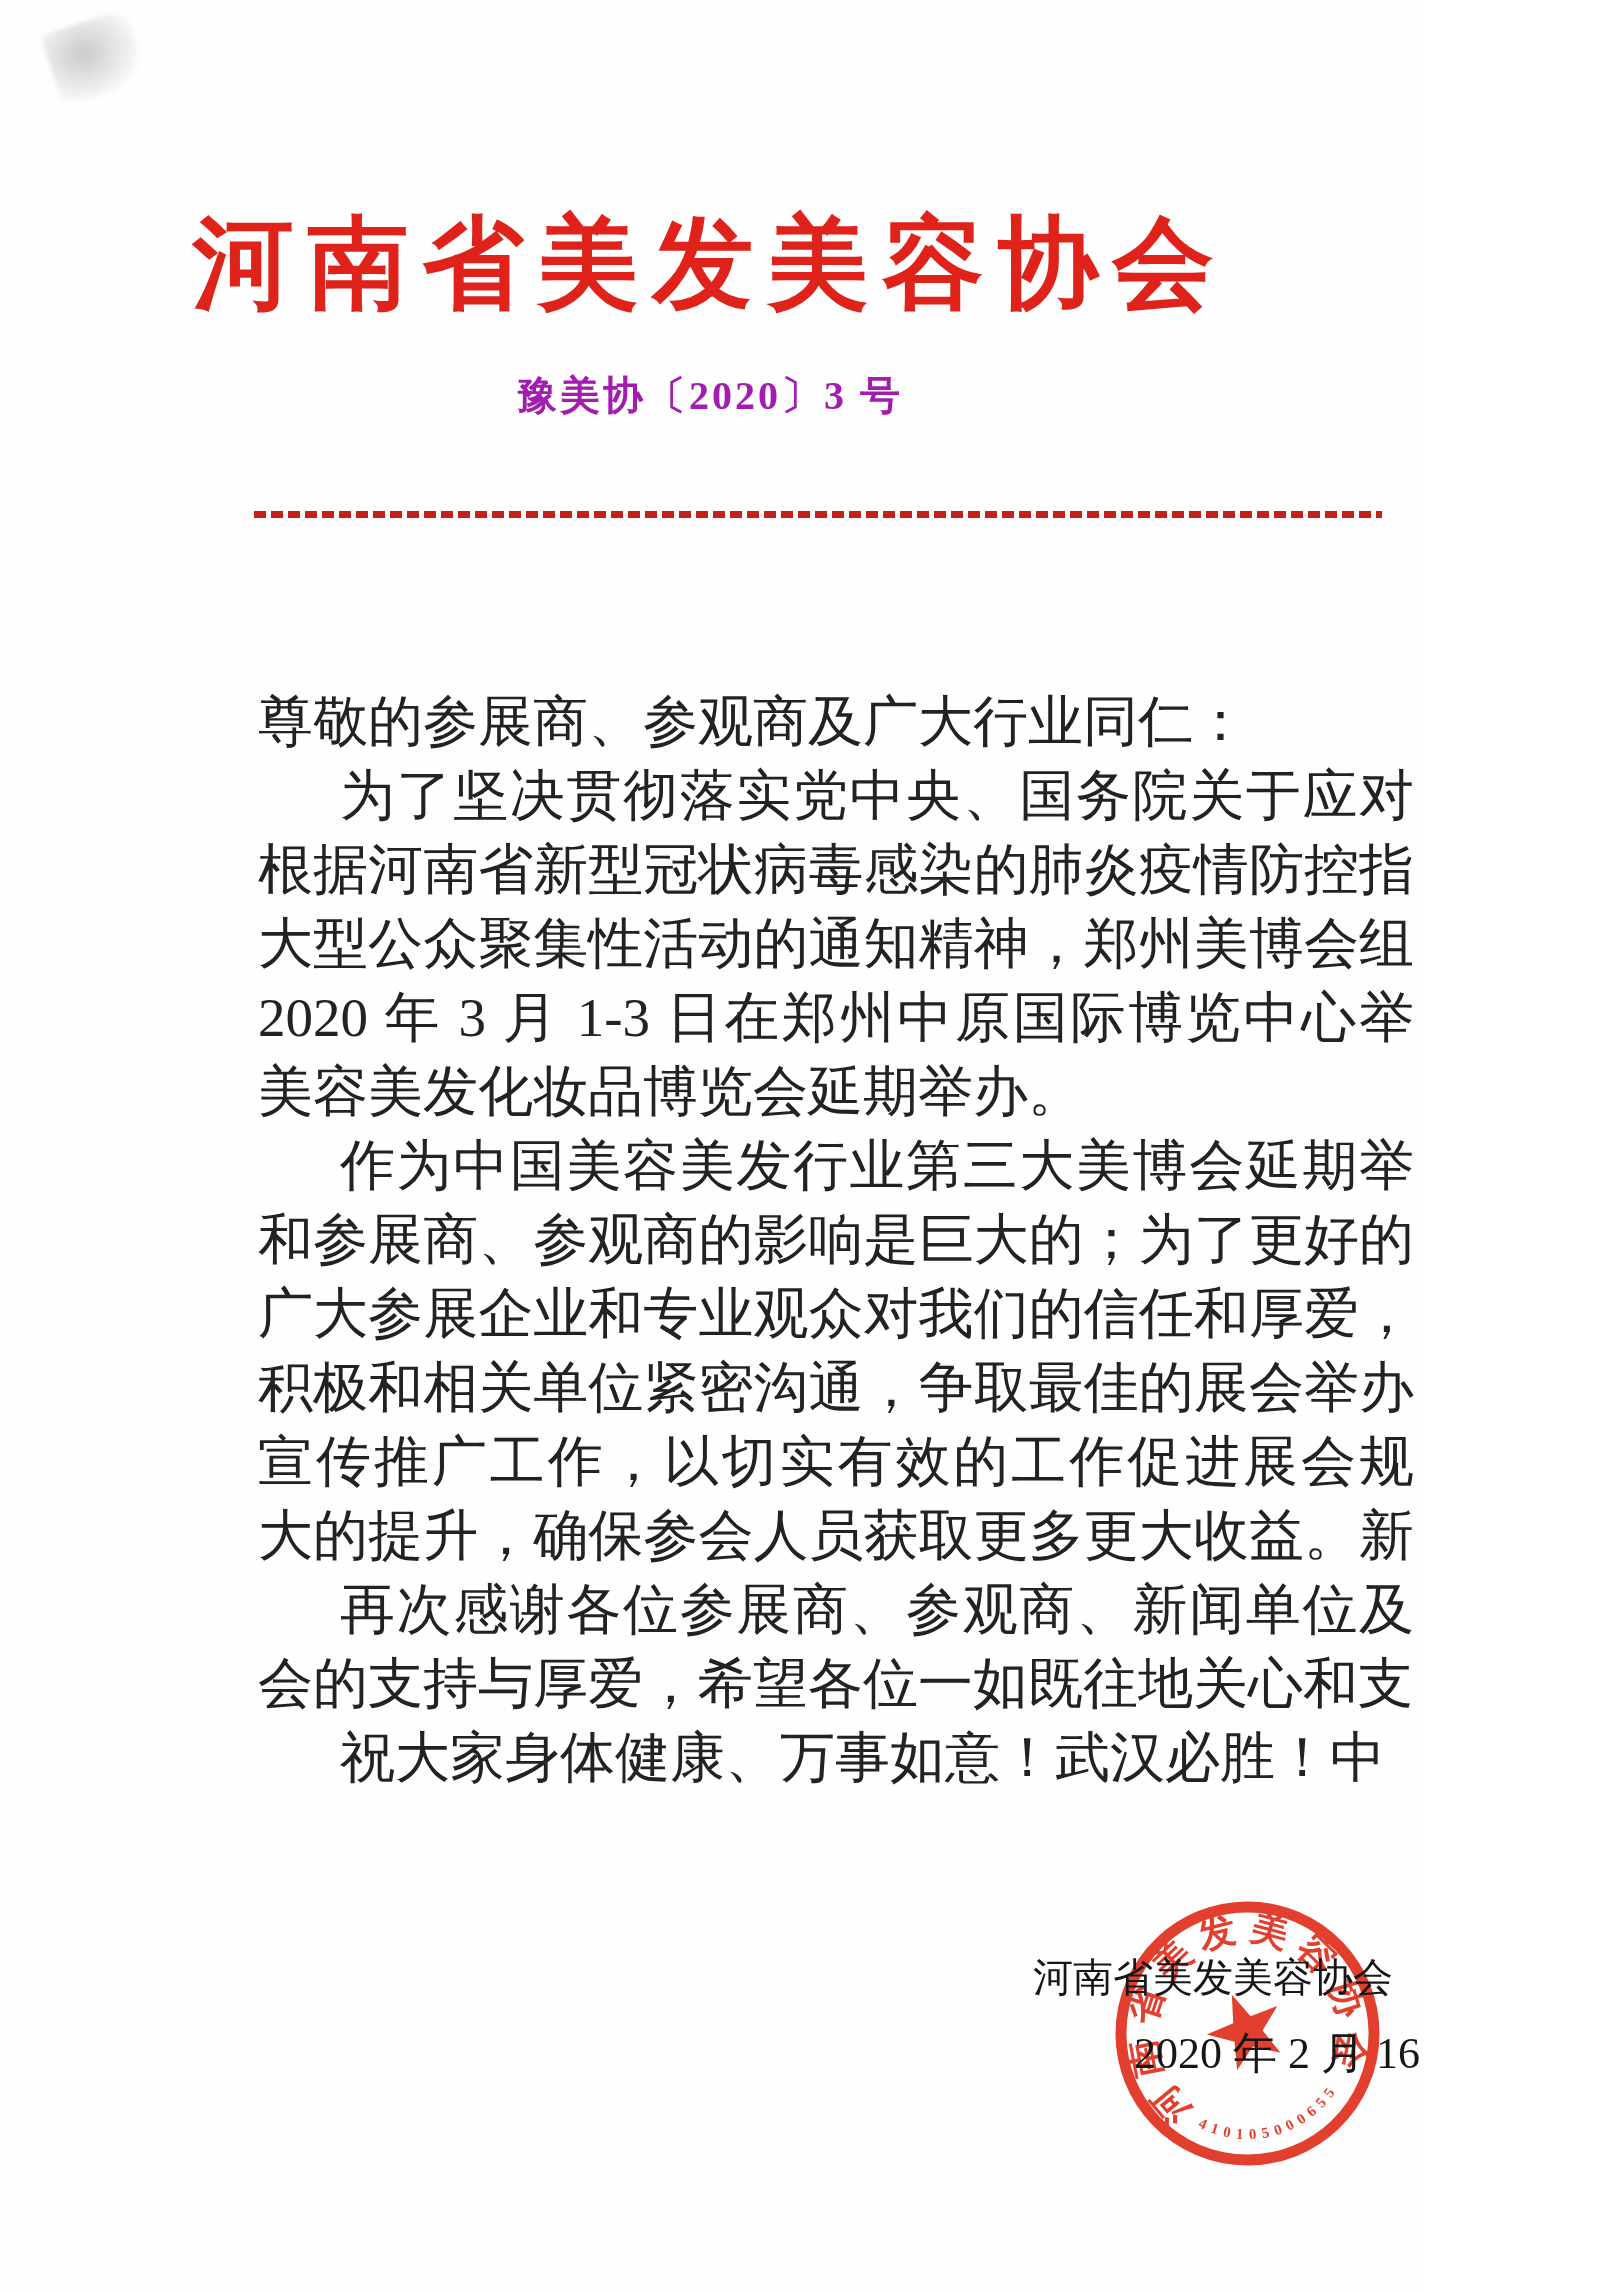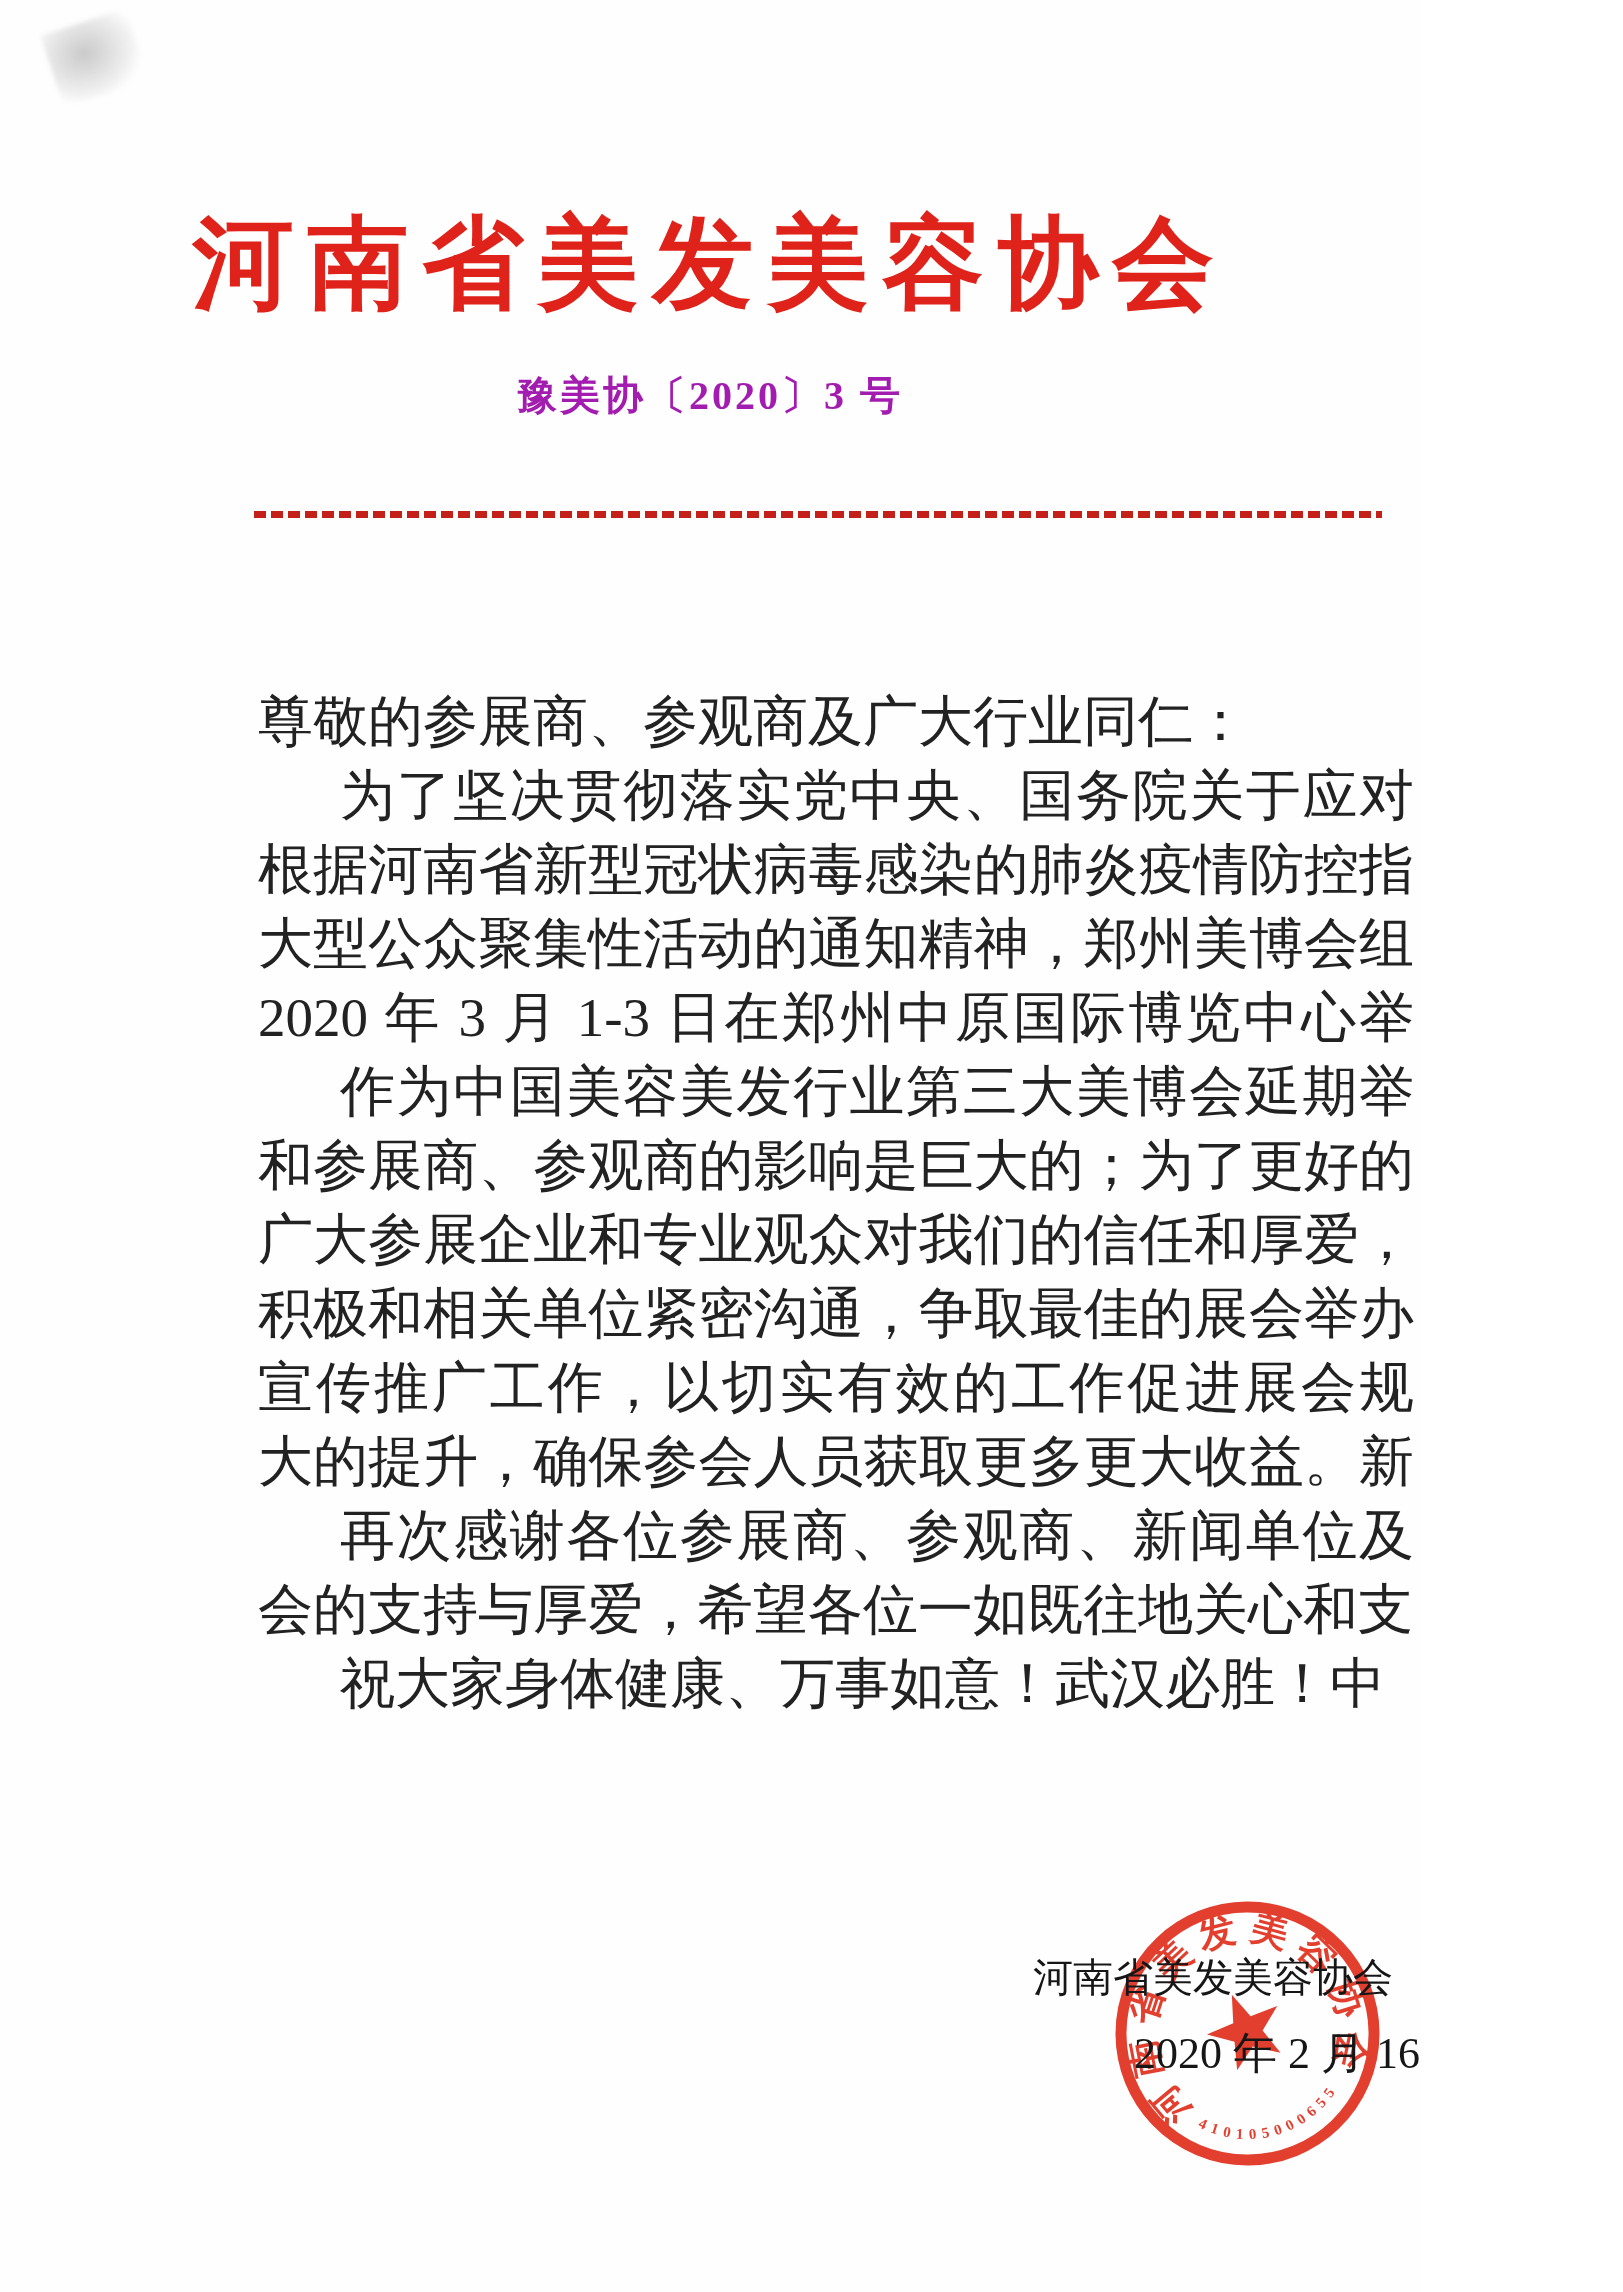--- a/index.html
+++ b/index.html
@@ -93,20 +93,21 @@
 
   <div class="divider"></div>
 
 
   <div class="body-text">
     <div class="line left">尊敬的参展商、参观商及广大行业同仁：</div>
     <div class="line indent">为了坚决贯彻落实党中央、国务院关于应对疫情防控工作部署，</div>
     <div class="line">根据河南省新型冠状病毒感染的肺炎疫情防控指挥部关于暂停举办</div>
     <div class="line">大型公众聚集性活动的通知精神，郑州美博会组委会决定，将原定于</div>
     <div class="line">2020 年 3 月 1-3 日在郑州中原国际博览中心举办的第 46 届郑州国际</div>
+    <div class="line left">美容美发化妆品博览会延期举办。</div>
     <div class="line indent">作为中国美容美发行业第三大美博会延期举办，我们深知对行业</div>
     <div class="line">和参展商、参观商的影响是巨大的；为了更好的促进行业发展，回报</div>
     <div class="line">广大参展企业和专业观众对我们的信任和厚爱，我们将密切关注疫情，</div>
     <div class="line">积极和相关单位紧密沟通，争取最佳的展会举办时间，积极做好展会</div>
     <div class="line">宣传推广工作，以切实有效的工作促进展会规模、档次、参会人员更</div>
     <div class="line">大的提升，确保参会人员获取更多更大收益。新的资讯请您持续关注</div>
     <div class="line indent">再次感谢各位参展商、参观商、新闻单位及社会各界对郑州美博</div>
     <div class="line left">会的支持与厚爱，希望各位一如既往地关心和支持郑州美博会！</div>
     <div class="line indent left">祝大家身体健康、万事如意！武汉必胜！中国必胜！</div>
   </div>

